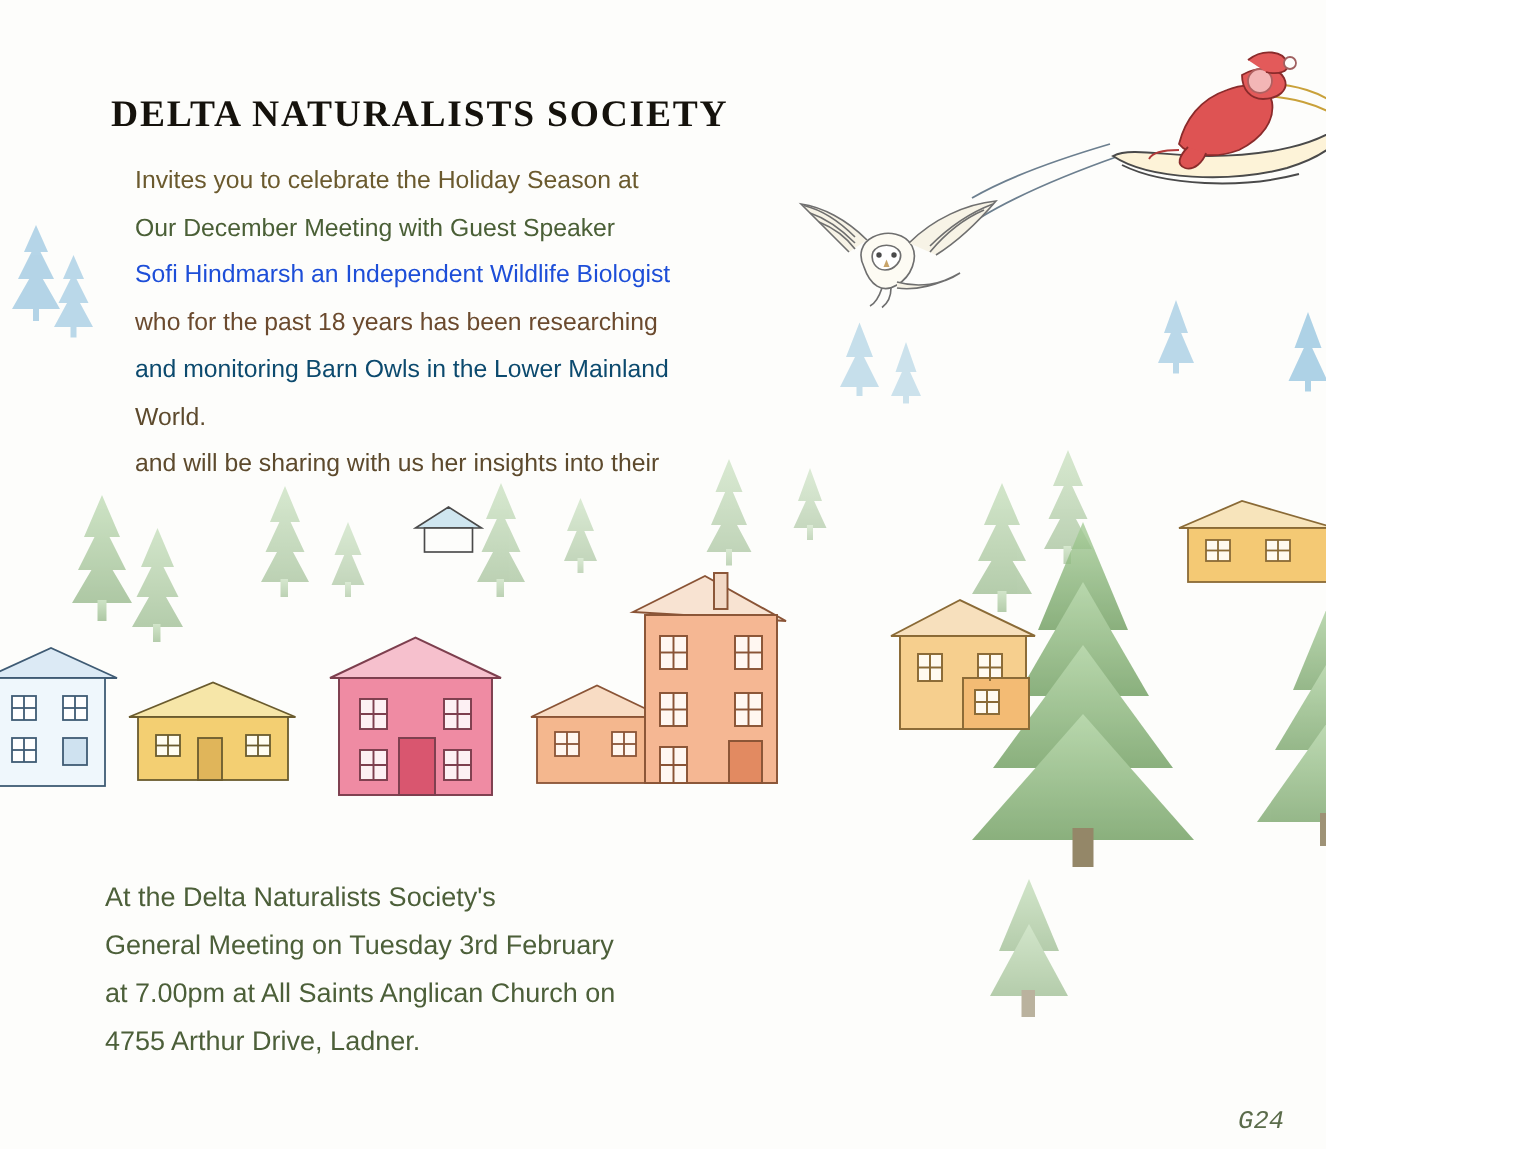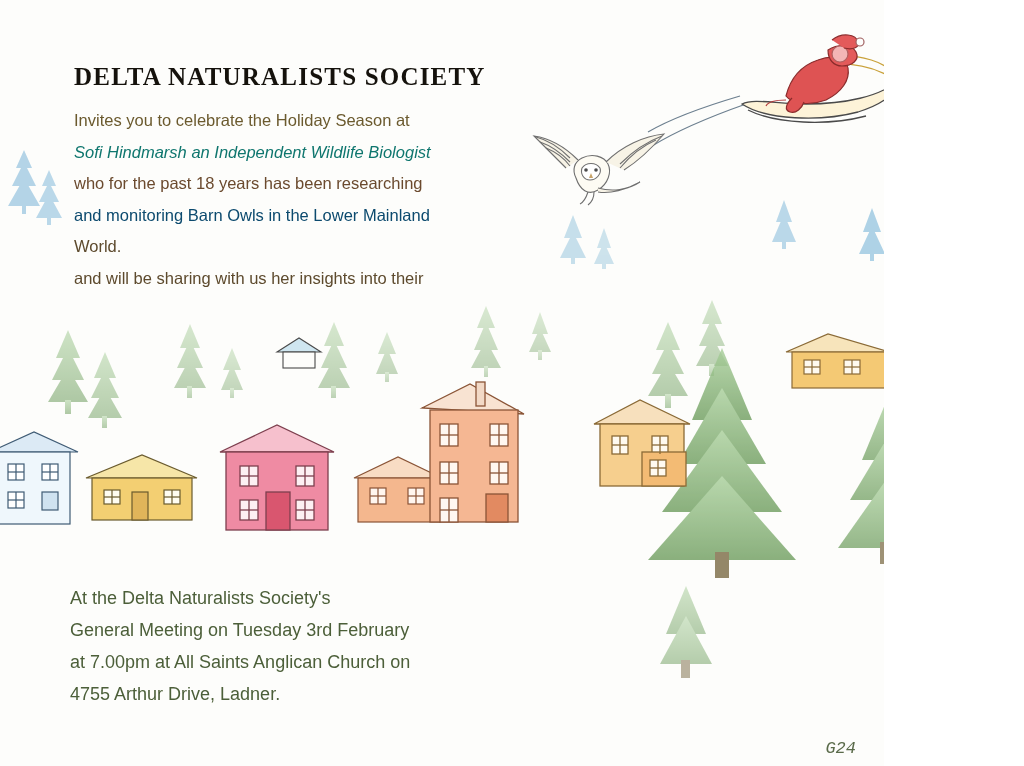--- a/index.html
+++ b/index.html
@@ -23,34 +23,34 @@
     top: 63px;
     font-family: "Liberation Serif", serif;
     font-weight: bold;
     font-size: 25px;
     letter-spacing: 1.2px;
     color: #15120c;
     white-space: nowrap;
   }
   #invite-body {
     position: absolute;
-    left: 74px;
+    left: 90px;
     top: 105px;
     width: 430px;
   }
   #invite-body .line {
     font-family: "Liberation Sans", sans-serif;
     font-size: 16.5px;
     line-height: 31.5px;
     color: #5a4a2d;
     white-space: nowrap;
   }
   #invite-body .line.l1 { color: #6b5a2e; }
   #invite-body .line.l2 { color: #4a5f36; }
-  #invite-body .line.l3 { color: #0f766e; font-style: italic; }
+  #invite-body .line.l3 { color: #1d4ed8; }
   #invite-body .line.l4 { color: #6b4a2e; }
   #invite-body .line.l5 { color: #0c4a6e; }
   #invite-body .line.l6 { color: #5d4a2d; }
   #invite-body .line.l7 { color: #5d4a2d; }
 
   #meeting-details {
     position: absolute;
     left: 70px;
     top: 582px;
     width: 420px;
@@ -374,20 +374,21 @@
 
       <path d="M588 192 C 586 198, 584 202, 580 204"></path>
       <path d="M594 192 C 594 198, 592 202, 588 205"></path>
     </g>
   </svg>
 
   <div id="title">DELTA  NATURALISTS SOCIETY</div>
 
   <div id="invite-body">
     <div class="line l1">Invites you to celebrate the Holiday Season at</div>
+    <div class="line l2">Our December Meeting with Guest Speaker</div>
     <div class="line l3">Sofi Hindmarsh an Independent Wildlife Biologist</div>
     <div class="line l4">who for the past 18 years has been researching</div>
     <div class="line l5">and monitoring Barn Owls in the Lower Mainland</div>
     <div class="line l7">World.</div>
     <div class="line l6">and will be sharing with us her insights into their</div>
   </div>
 
   <div id="meeting-details">
     <div class="line">At the Delta Naturalists Society's</div>
     <div class="line">General Meeting on Tuesday 3rd February</div>

